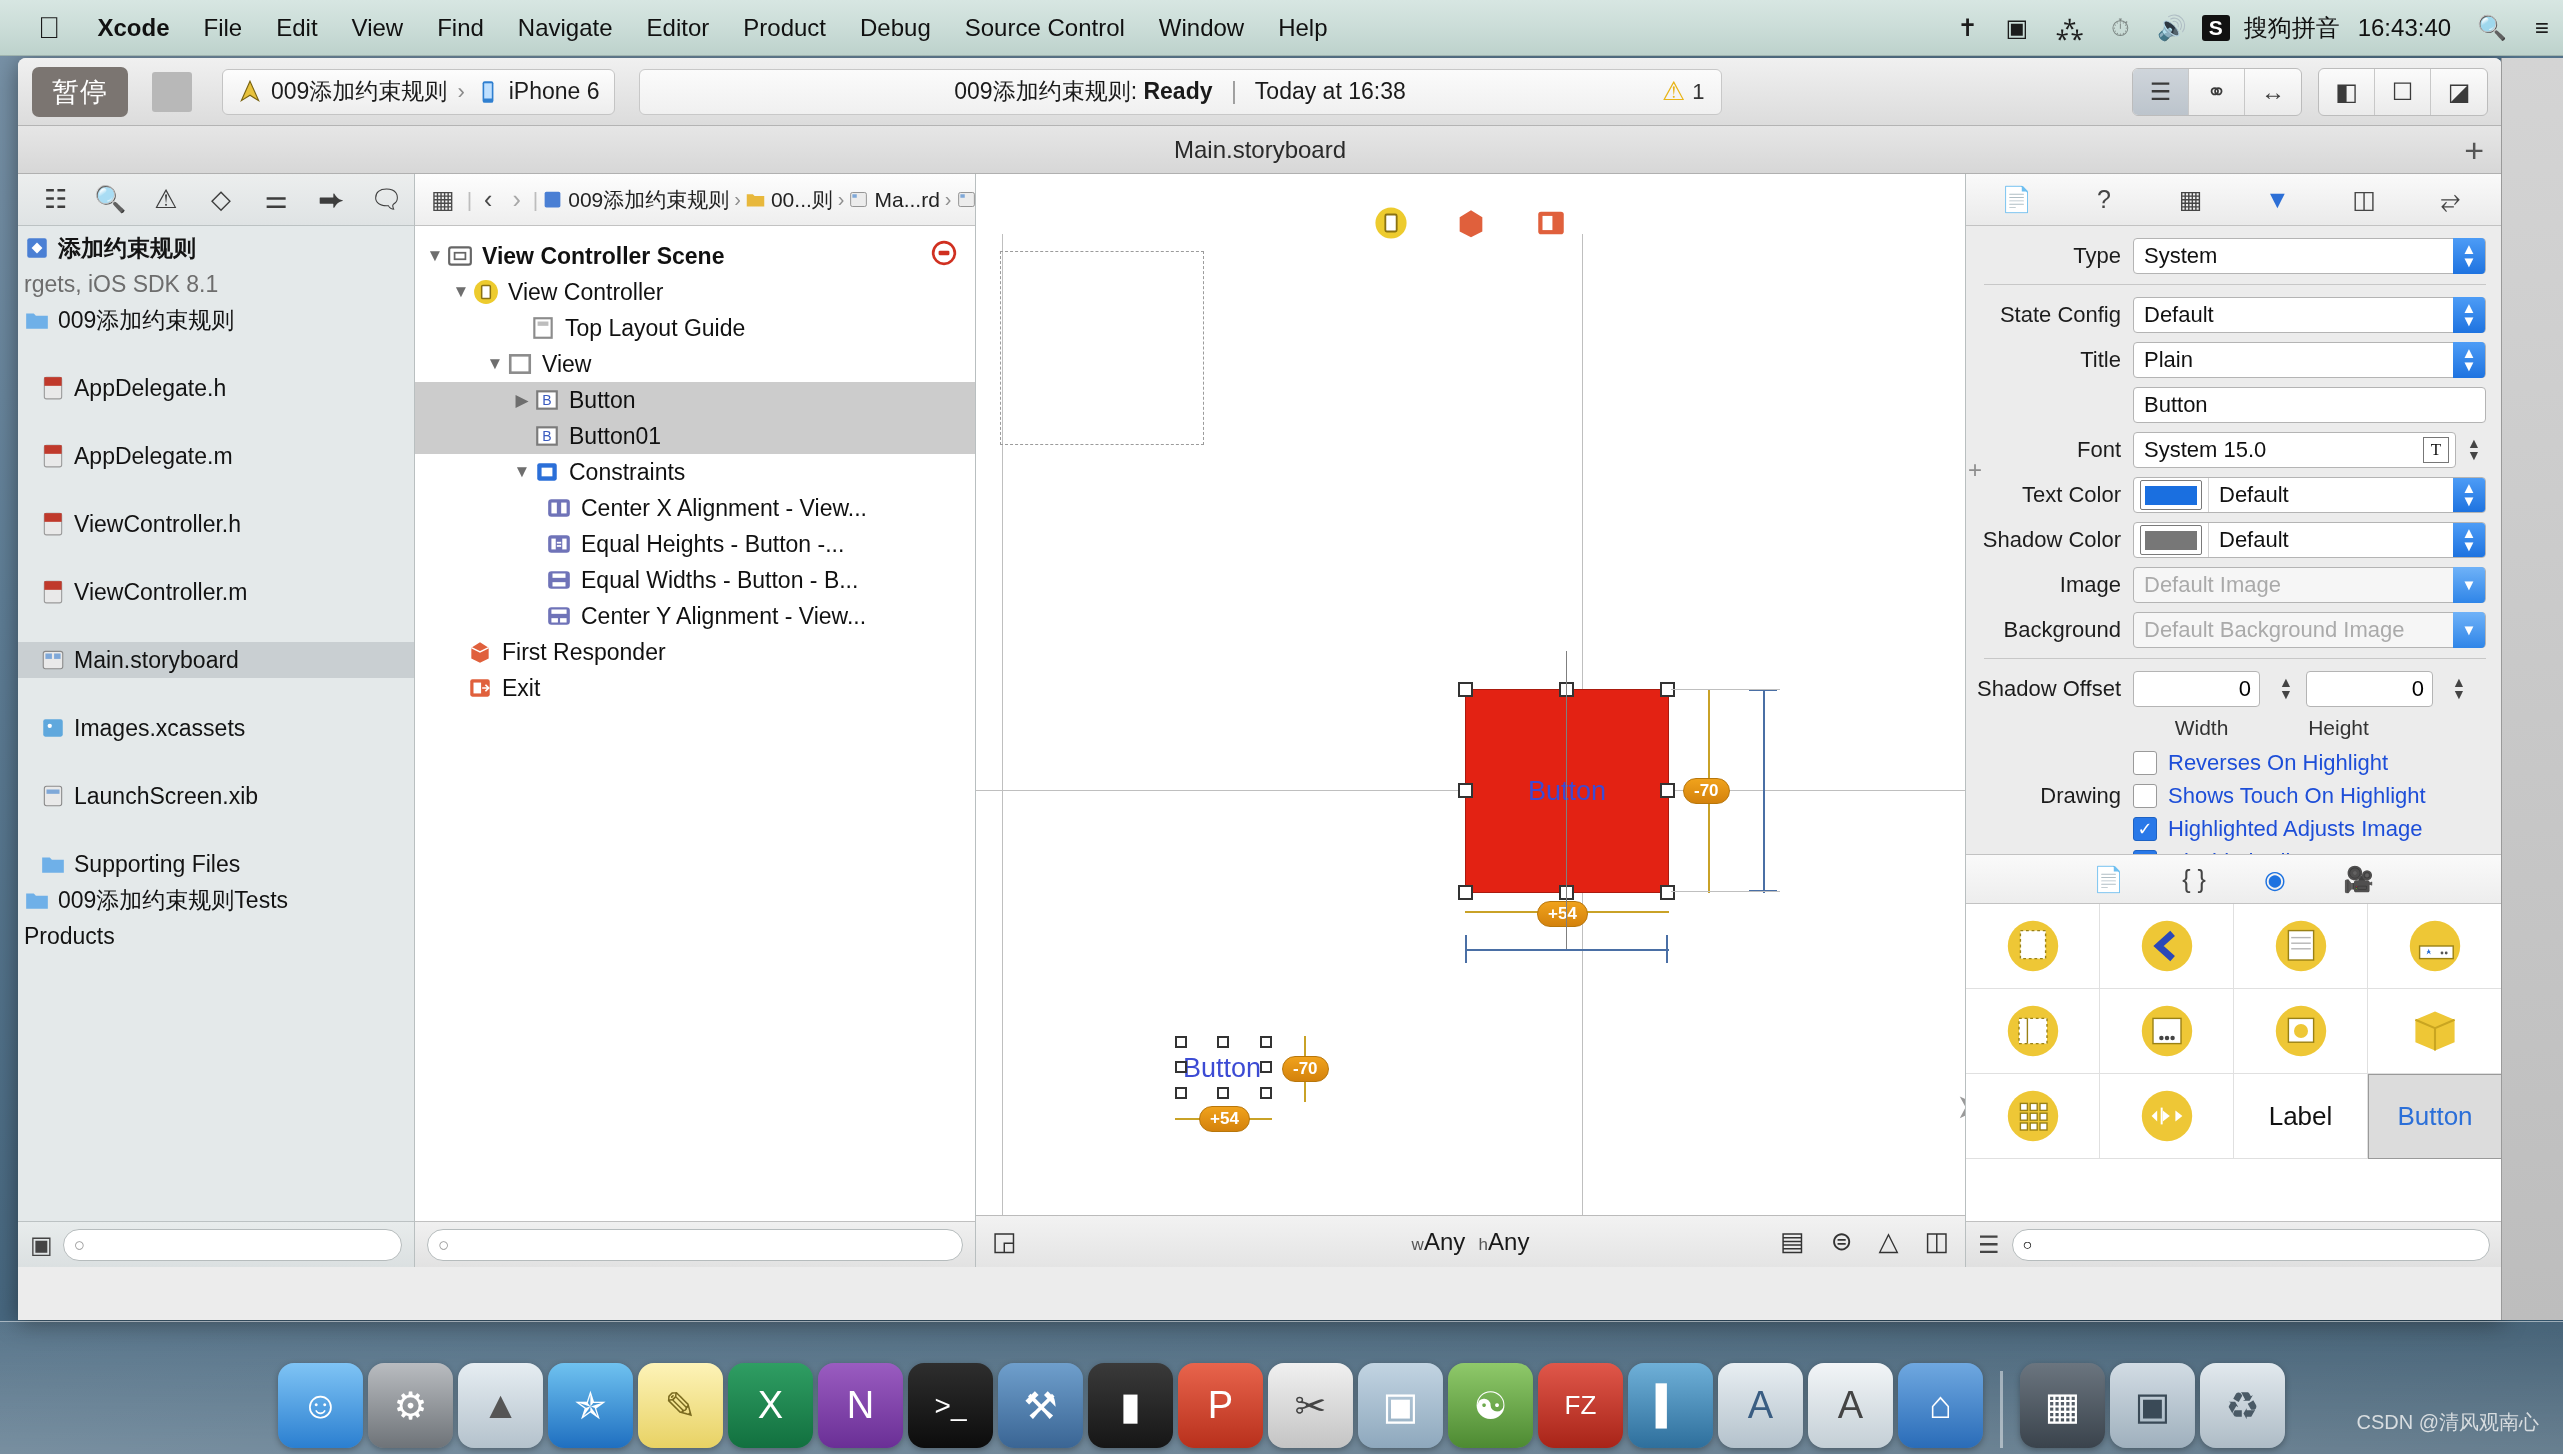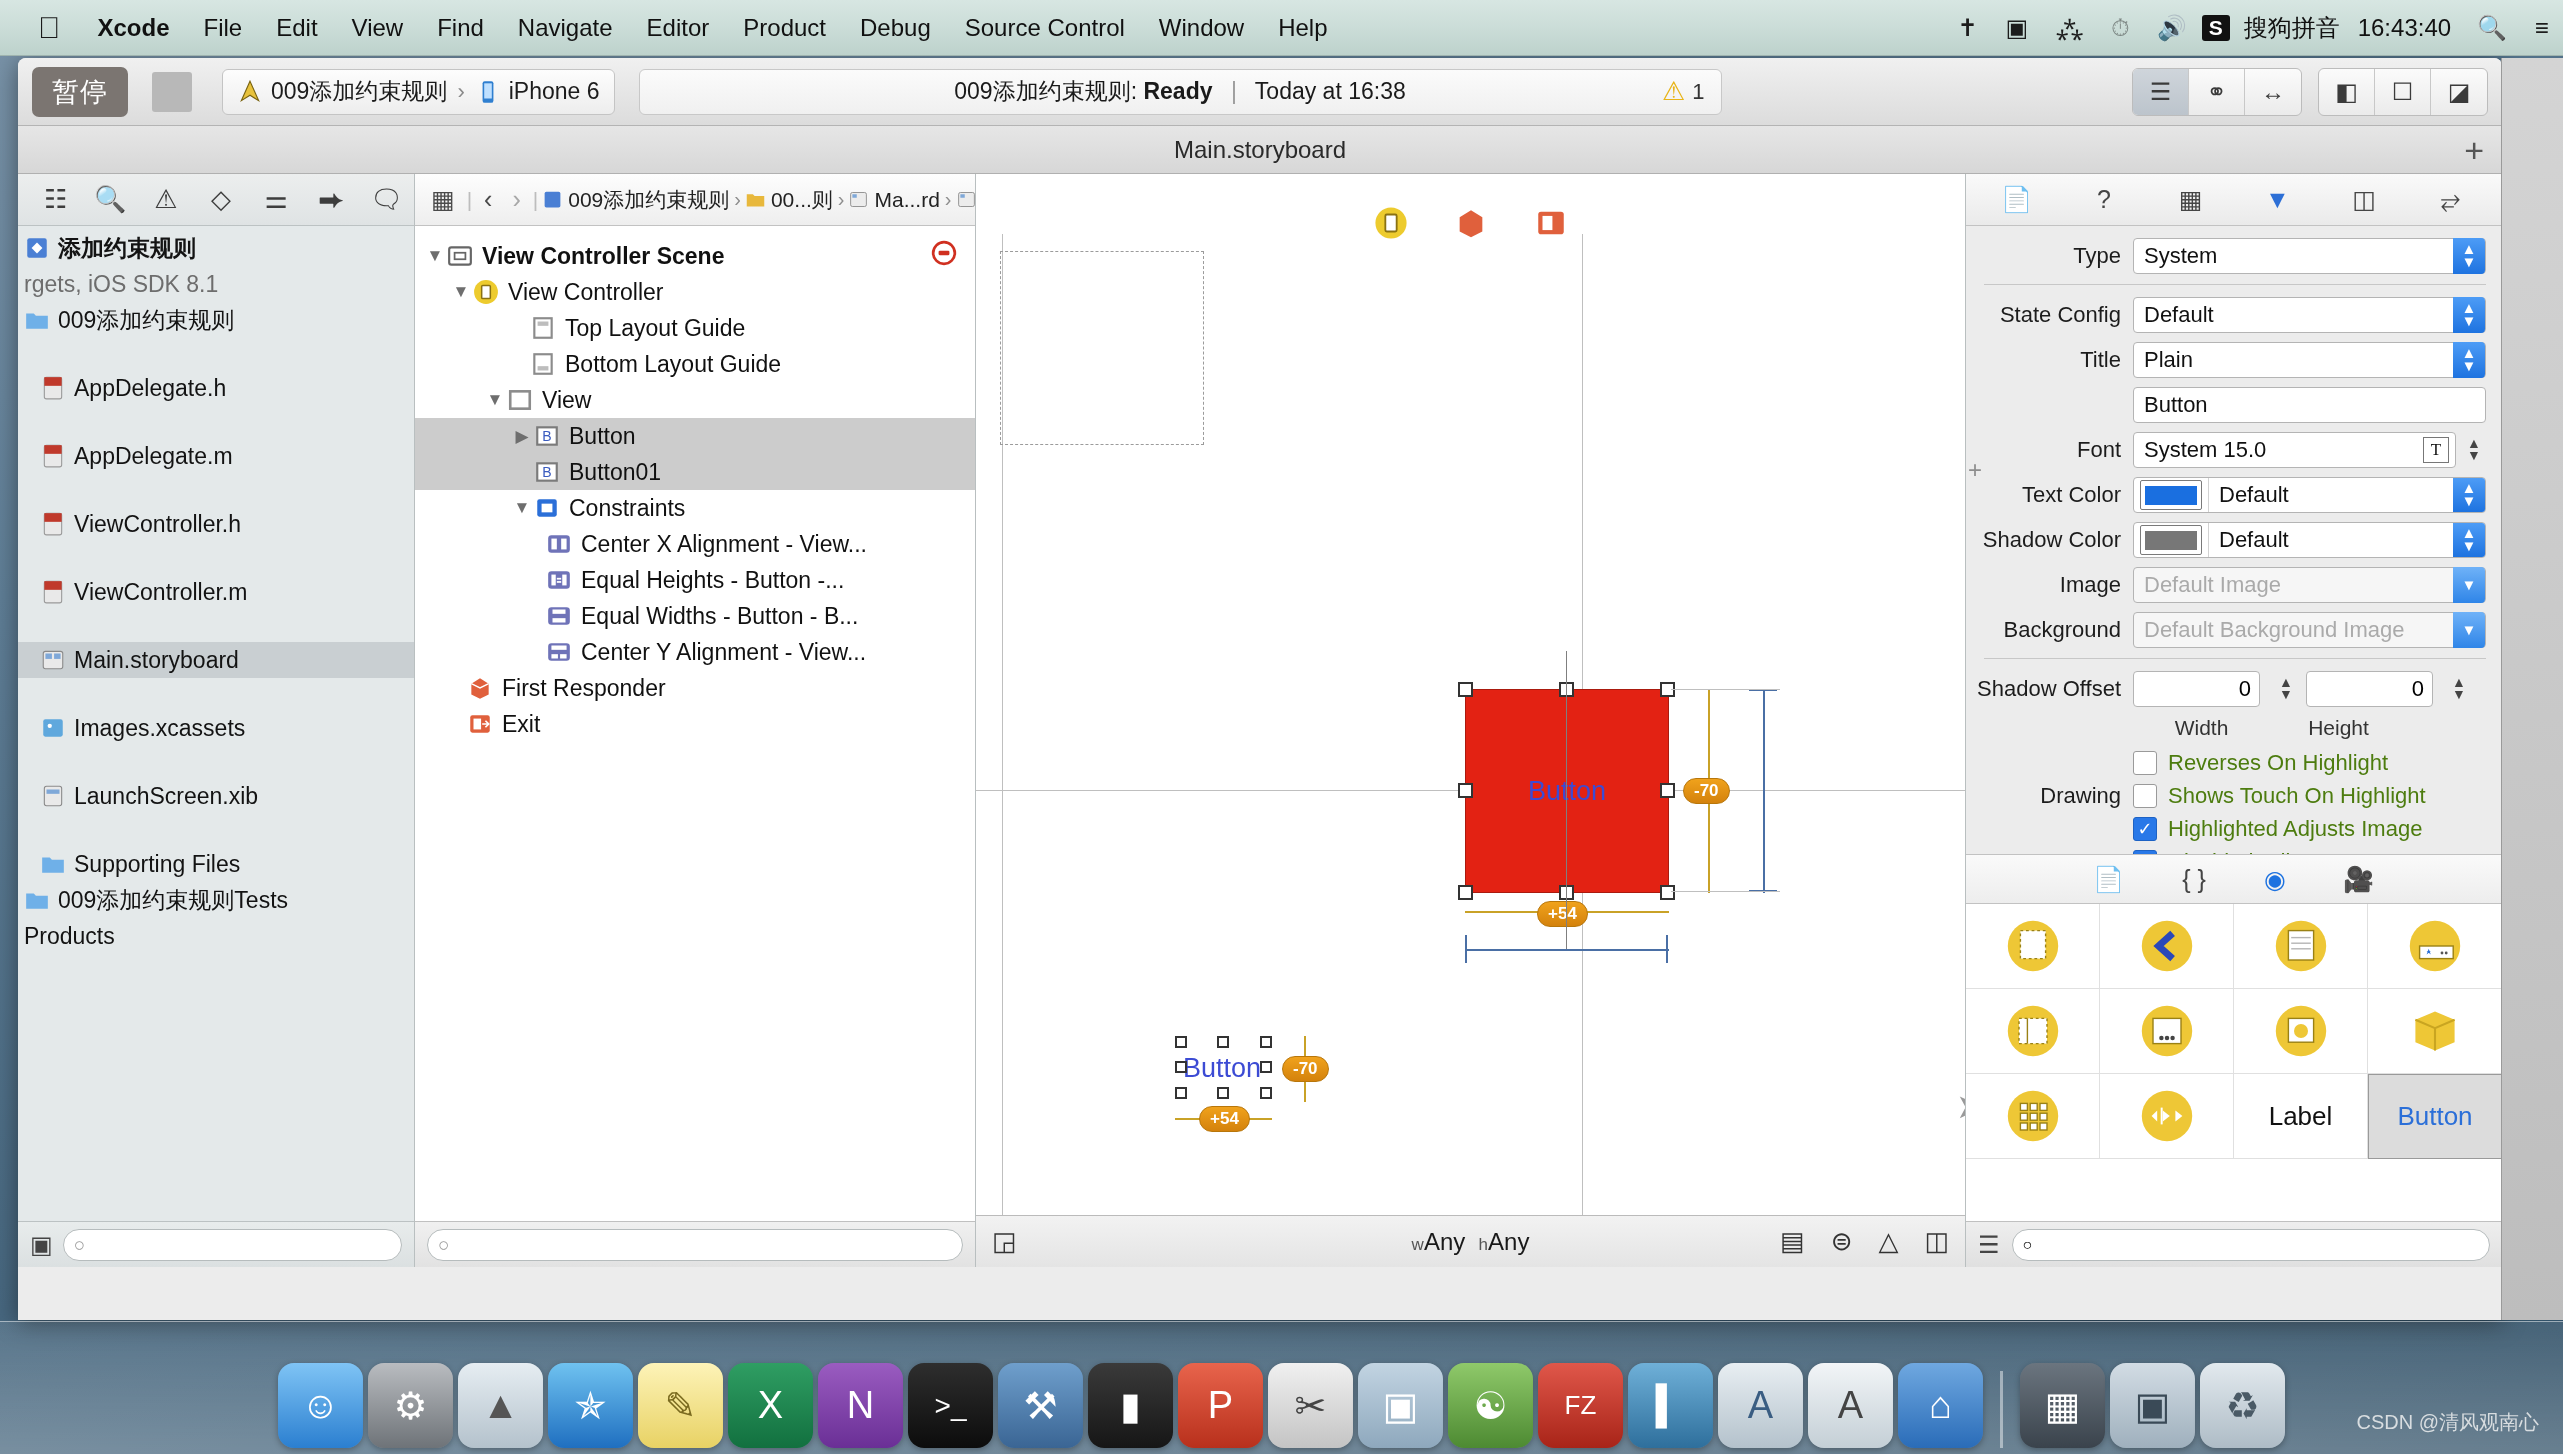--- a/index.html
+++ b/index.html
@@ -220,21 +220,21 @@
     display:flex; align-items:center; justify-content:flex-end; padding-right:8px; font-size:22px;
   }
   .subcap { display:flex; margin-left:167px; font-size:21px; color:#333; margin:2px 0 10px 167px;}
   .subcap span { width:137px; text-align:center; }
   .ckrow { display:flex; align-items:center; margin-bottom:7px;}
   .ckrow .lab { width:167px; text-align:right; padding-right:12px; font-size:22px; color:#1c1c1c;}
   .ck { width:24px;height:24px;border:1px solid #9a9a9a;border-radius:3px;background:#fff;
         margin-right:11px; flex:0 0 auto;}
   .ck.on { background:#2878e8; border-color:#1d62c4; color:#fff; font-size:18px;
            display:flex;align-items:center;justify-content:center;}
-  .cklabel { font-size:22px; color:#4d7c0f; }
+  .cklabel { font-size:22px; color:#1d4ed8; }
   .plusmark{ position:absolute; left:2px; top:230px; color:#8d8d8d; font-size:24px;}
   
   .lib-tabs {
     height:50px; background:linear-gradient(180deg,#fafafa,#ededed);
     border-top:1px solid #c2c2c2; border-bottom:1px solid #c2c2c2;
     display:flex; align-items:center; justify-content:center; gap:58px;
   }
   .lib-tabs .lt { font-size:25px; color:#454545; }
   .lib-tabs .lt.on { color:#1d72e0; }
   .lib-grid { flex:1; display:grid; grid-template-columns:repeat(4,1fr);
@@ -509,28 +509,20 @@
           <span>View Controller</span>
         </div>
         <div class="orow" style="padding-left:91px">
           <span class="tri empty">▼</span>
           <svg class="oico" viewBox="0 0 24 24">
               <rect x="4" y="3" width="16" height="18" fill="#fff" stroke="#8c8c8c" stroke-width="2"></rect>
               <rect x="7" y="6" width="10" height="4" fill="#bdbdbd"></rect>
             </svg>
           <span>Top Layout Guide</span>
         </div>
-        <div class="orow" style="padding-left:91px">
-          <span class="tri empty">▼</span>
-          <svg class="oico" viewBox="0 0 24 24">
-              <rect x="4" y="3" width="16" height="18" fill="#fff" stroke="#8c8c8c" stroke-width="2"></rect>
-              <rect x="7" y="14" width="10" height="4" fill="#bdbdbd"></rect>
-            </svg>
-          <span>Bottom Layout Guide</span>
-        </div>
         <div class="orow" style="padding-left:68px">
           <span class="tri">▼</span>
           <svg class="oico" viewBox="0 0 24 24">
               <rect x="3" y="4" width="18" height="16" fill="#fff" stroke="#8c8c8c" stroke-width="2.4"></rect>
             </svg>
           <span>View</span>
         </div>
         <div class="orow sel" style="padding-left:95px">
           <span class="tri">▶</span>
           <svg class="oico" viewBox="0 0 24 24">

